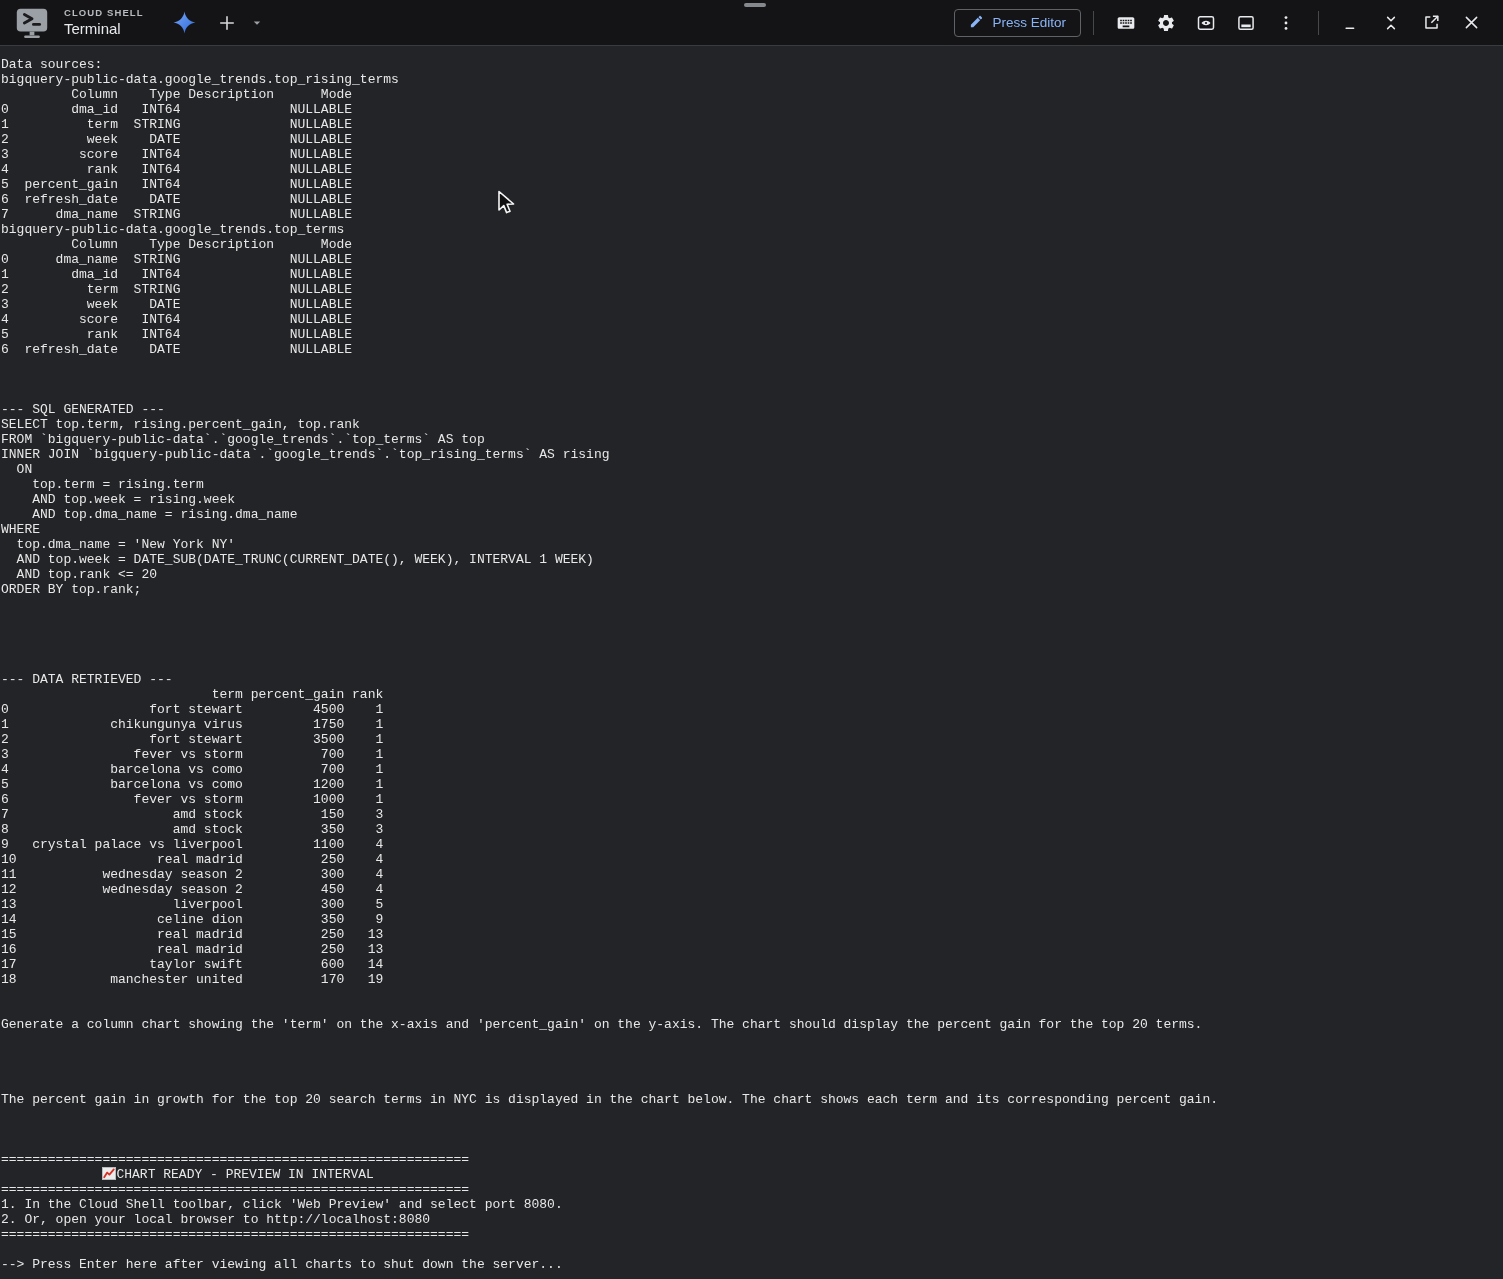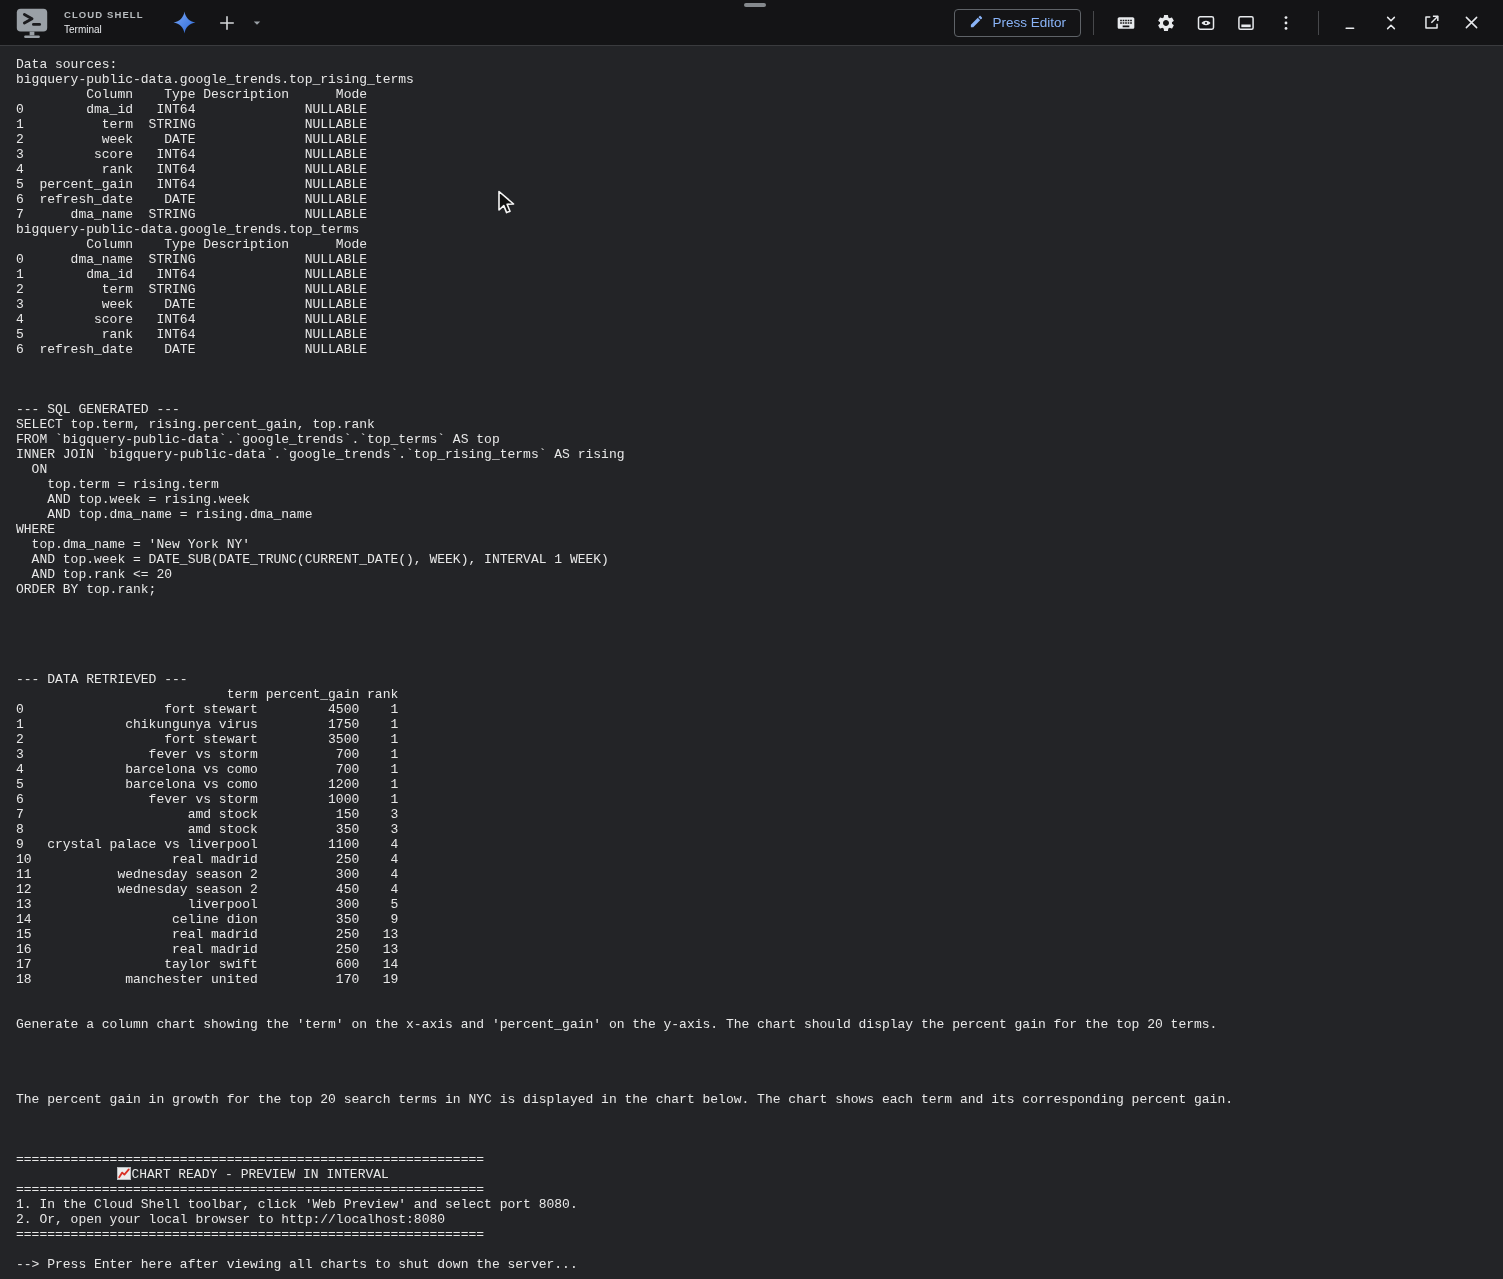--- a/index.html
+++ b/index.html
@@ -10,41 +10,41 @@
   
   .header{
     position:absolute;top:0;left:0;right:0;height:46px;
     background:#141416;border-bottom:1px solid #3a3b3e;
     display:flex;align-items:center;padding:0 12px 0 12px;box-sizing:border-box;
   }
   .drag-handle{position:absolute;left:744px;top:3px;width:22px;height:4px;border-radius:2px;background:#85898d;}
   .logo{width:40px;height:40px;flex:0 0 auto;display:flex;align-items:center;justify-content:center;}
   .titles{margin-left:12px;display:flex;flex-direction:column;justify-content:center;line-height:1.1;}
   .product-label{font-size:9.5px;font-weight:bold;letter-spacing:1.1px;color:#b8bcbf;margin-bottom:3px;}
-  .product-name{font-size:10px;color:#e8eaed;}
+  .product-name{font-size:15px;color:#e8eaed;}
   .gemini{margin-left:28px;display:flex;align-items:center;}
   .tab{position:relative;height:46px;margin-left:16px;display:flex;align-items:center;cursor:pointer;}
   .tab-label{font-size:13.5px;color:#8ab4f8;}
   .tab-close{margin-left:12px;width:16px;height:16px;display:flex;align-items:center;justify-content:center;}
   .tab-underline{position:absolute;left:-2px;right:-4px;bottom:0;height:4px;background:#8ab4f8;border-radius:3px 3px 0 0;}
   .plus-btn{margin-left:16px;width:28px;height:28px;display:flex;align-items:center;justify-content:center;cursor:pointer;}
   .caret-btn{margin-left:6px;width:20px;height:20px;display:flex;align-items:center;justify-content:center;cursor:pointer;}
   .right-group{margin-left:auto;display:flex;align-items:center;}
   .open-editor{
     display:flex;align-items:center;gap:8px;height:28px;padding:0 14px;
     border:1px solid #5f6368;border-radius:4px;background:transparent;
     color:#8ab4f8;font-size:13.5px;font-family:"Liberation Sans",sans-serif;cursor:pointer;
   }
   .v-div{width:1px;height:24px;background:#47484b;margin:0 12px;}
   .icon-btn{width:40px;height:40px;display:flex;align-items:center;justify-content:center;cursor:pointer;background:none;border:none;padding:0;}
   .win-btn{width:40px;height:40px;display:flex;align-items:center;justify-content:center;cursor:pointer;background:none;border:none;padding:0;}
   
   .term{
     position:absolute;top:47px;left:0;right:0;bottom:0;margin:0;
-    padding:10px 16px;background:#232427;color:#e8e8e8;
+    padding:10px 1px;background:#232427;color:#e8e8e8;
     font-family:"Liberation Mono",monospace;font-size:13px;line-height:15px;
     white-space:pre;overflow:hidden;
   }
   .emoji-box{display:inline-block;width:14px;height:13px;vertical-align:-2px;}
   
   .mouse-cursor{position:absolute;left:496px;top:190px;pointer-events:none;}
 </style>
 </head>
 <body>
 

